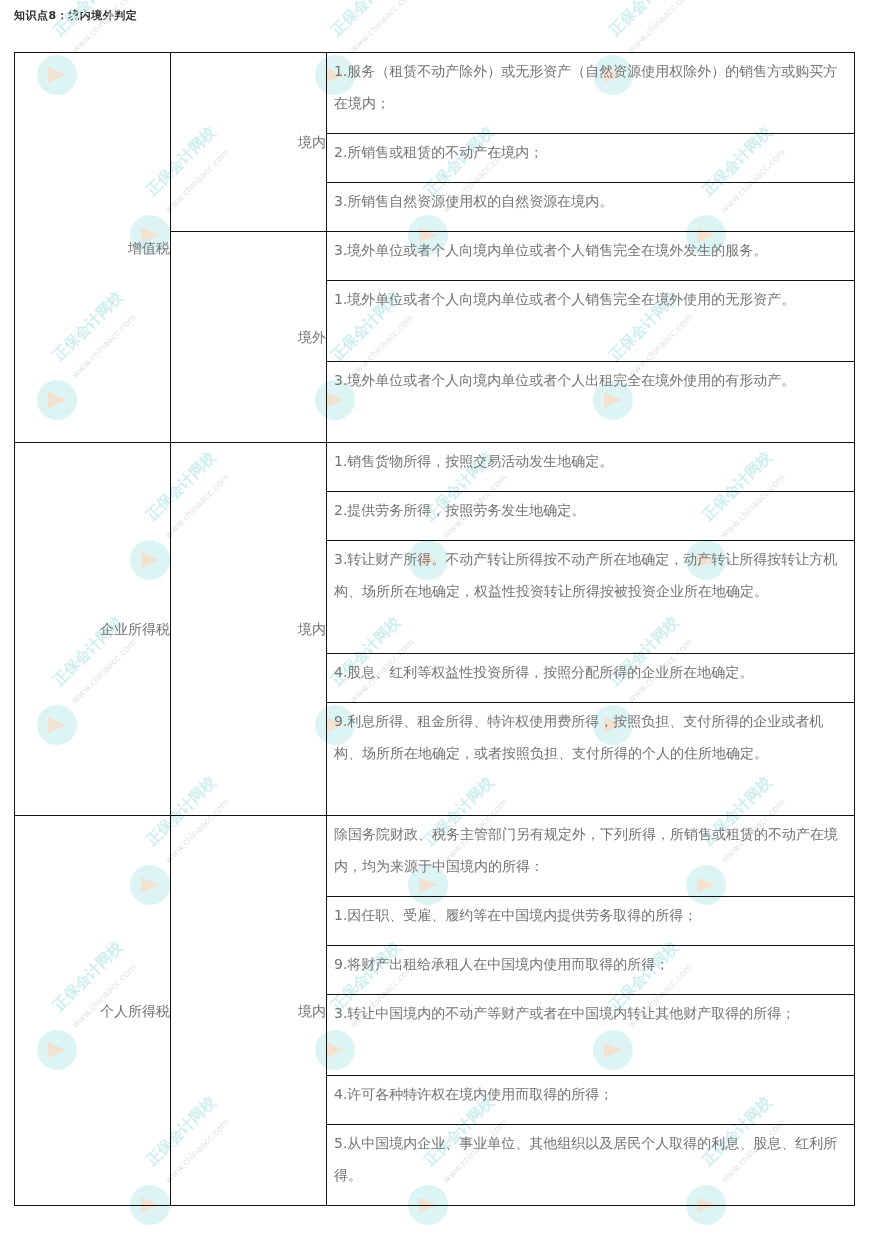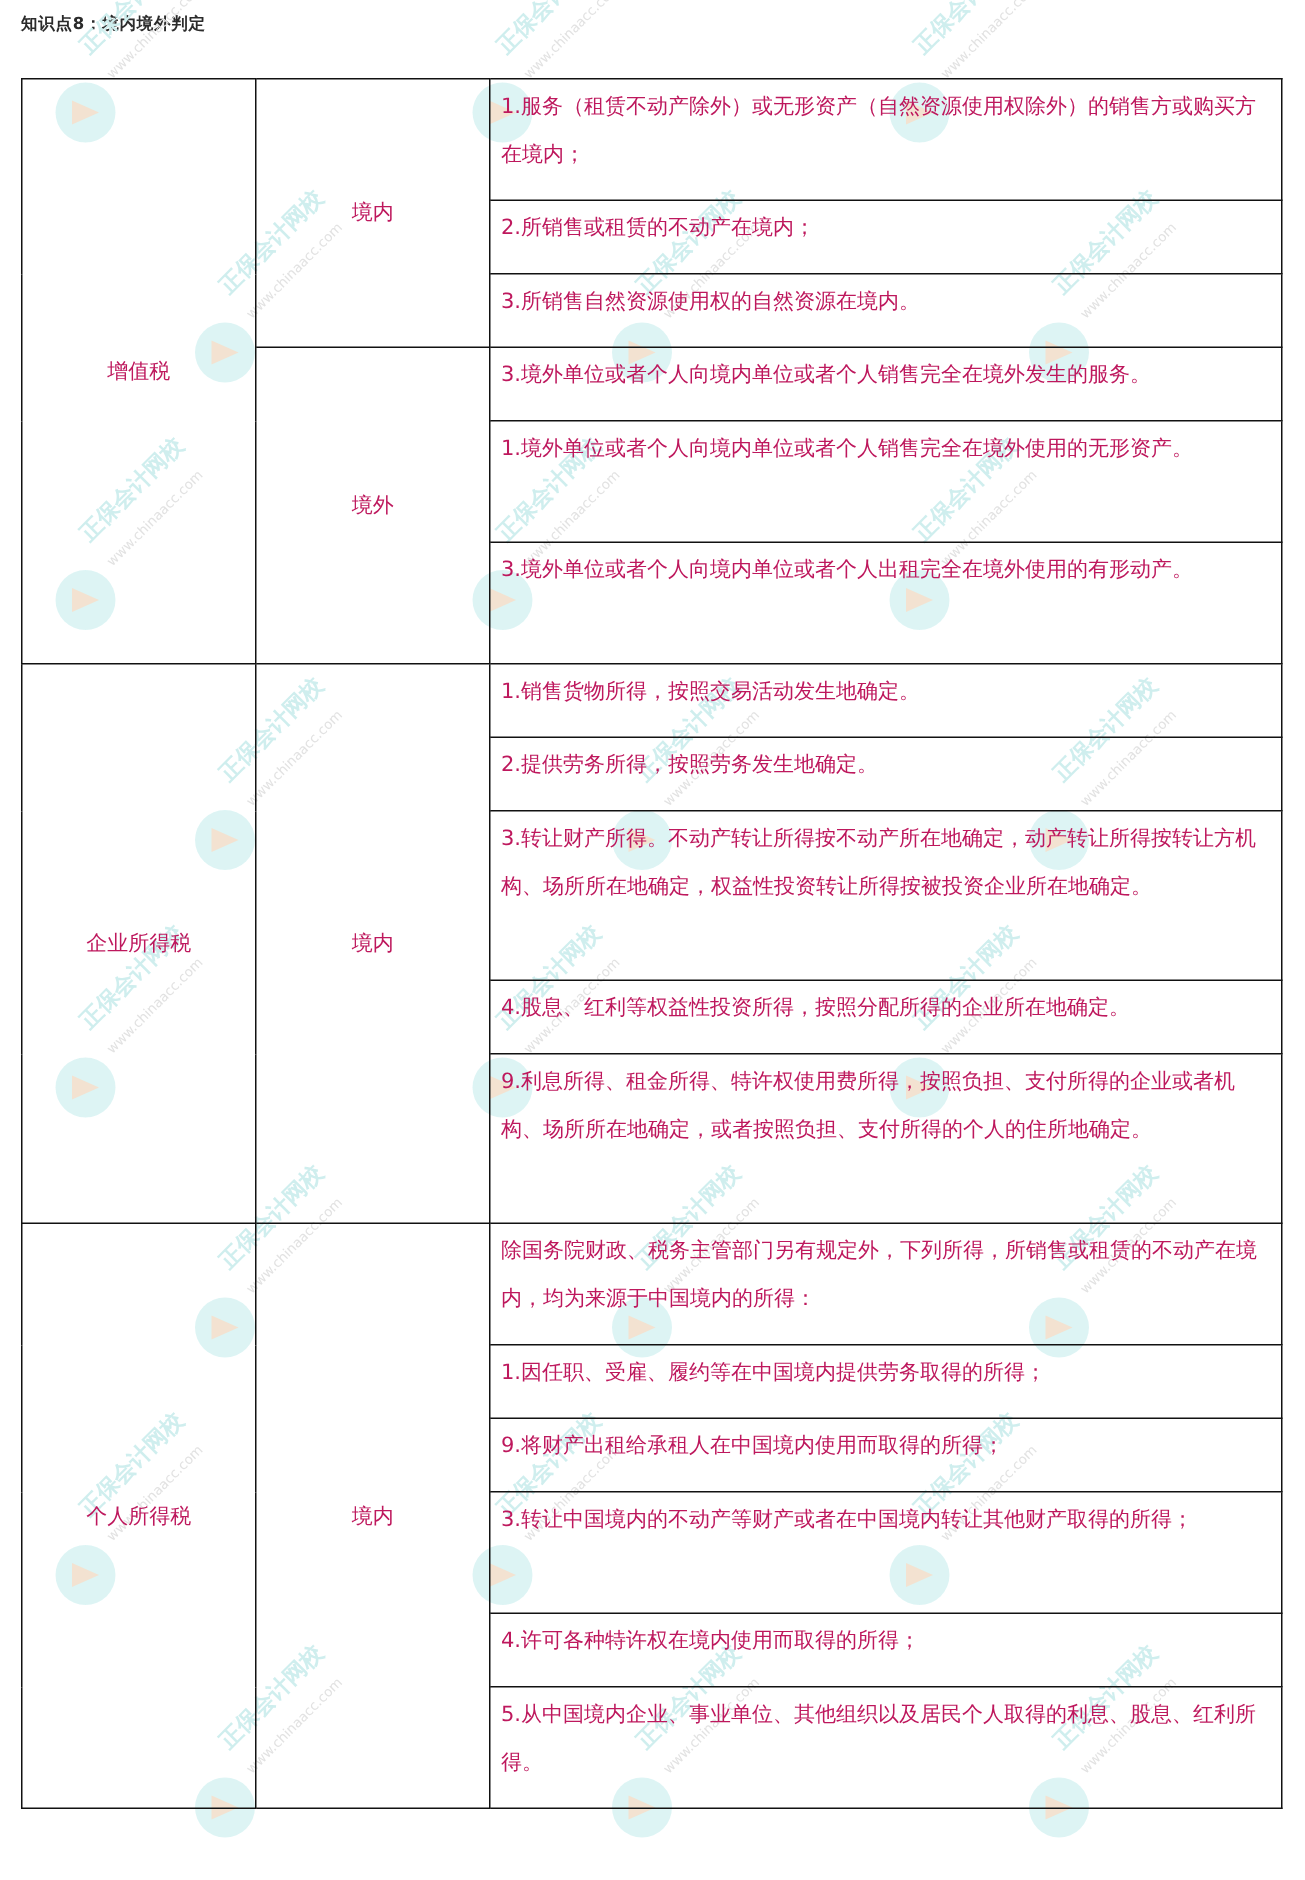--- a/index.html
+++ b/index.html
@@ -2,23 +2,23 @@
 <html><head>
 <meta charset="utf-8">
 <style>
   html, body { margin: 0; padding: 0; background: #ffffff; }
   body { width: 870px; height: 1253px; position: relative; overflow: hidden;
          font-family: "DejaVu Sans", "Liberation Sans", sans-serif; color: #333; }
   .title { position: absolute; left: 14px; top: 8px; font-size: 11px; font-weight: bold;
            color: #2b2b2b; letter-spacing: 0.5px; }
   .tbl { position: absolute; left: 14px; top: 52px; width: 840px; border-collapse: collapse;
          table-layout: fixed; z-index: 2; }
-  .tbl td { border: 1.5px solid #111; font-size: 14px; color: #be185d; vertical-align: top;
+  .tbl td { border: 1.5px solid #111; font-size: 14px; color: #737373; vertical-align: top;
             padding: 0 6px; line-height: 32px; }
-  .tbl td.cat, .tbl td.scope { text-align: center; vertical-align: middle; padding: 0; margin-left: 27px; }
+  .tbl td.cat, .tbl td.scope { text-align: right; vertical-align: middle; padding: 0; margin-left: 27px; }
   .tbl td.item { padding: 2px 6px 14px 7px; }
   col.c1 { width: 156px; } col.c2 { width: 156px; } col.c3 { width: 528px; }
   .wm { position: absolute; z-index: 1; pointer-events: none; }
   .wm .circle { position: absolute; width: 40px; height: 40px; border-radius: 50%;
                 background: #d8f3f3; opacity: 0.85; }
   .wm .circle::after { content: ""; position: absolute; left: 11px; top: 12px; width: 0; height: 0;
                 border-top: 8px solid transparent; border-bottom: 8px solid transparent;
                 border-left: 18px solid #f4dcc4; opacity: 0.9; }
   .wm .txt { position: absolute; left: 26px; top: -34px; transform: rotate(-45deg);
              transform-origin: left bottom; white-space: nowrap; color: #cfeeee; font-size: 15px;

